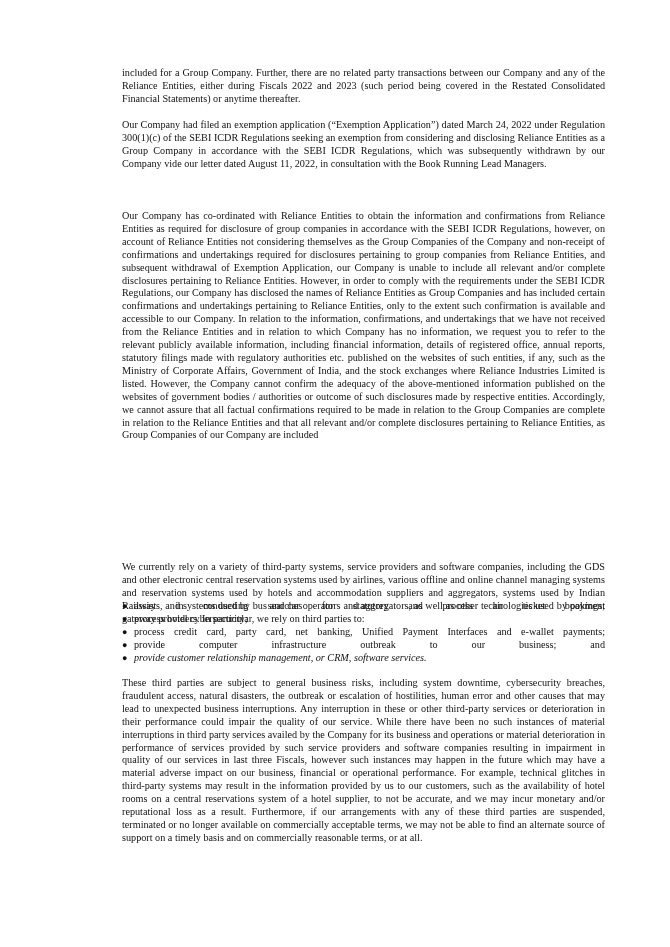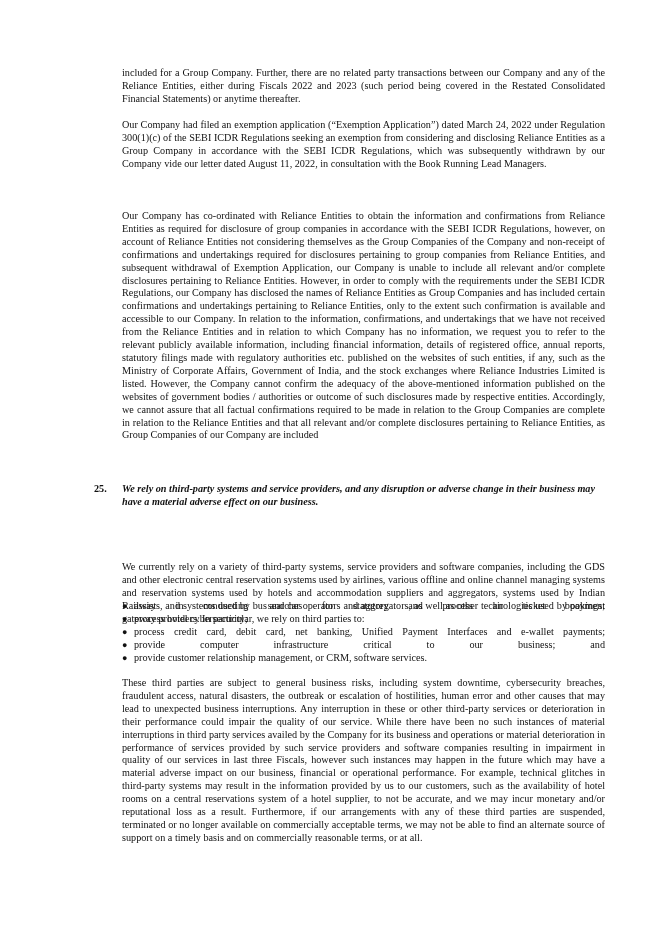--- a/index.html
+++ b/index.html
@@ -22,61 +22,57 @@
     .heading .num { width: 28px; font-style: normal; flex: none; }
     .heading .txt { flex: 1; text-align: left; }
     .p4 { position: absolute; top: 522px; margin-top: 39px; }
     ul.bullets {
       position: absolute; top: 600px; left: 114px; width: 483px;
       list-style: none; margin: 0; padding: 0;
     }
     ul.bullets li { display: flex; height: 13px; }
     ul.bullets .dot { width: 12px; flex: none; font-size: 9px; line-height: 13px; }
     ul.bullets .item { flex: 1; text-align: justify; text-align-last: justify; }
-    ul.bullets li.last .item { text-align-last: left; }
+    ul.bullets li.last .item { text-align-last: left; font-style: italic; }
     ul.bullets li.short .item { text-align-last: left; }
     .p5 { position: absolute; top: 677px; }
     .pagenum {
       position: absolute; top: 883px; left: 0; width: 670px; text-align: center;
     }
   </style>
 </head>
 <body>
 
 <div class="page">
 
   <p class="col p1">included for a Group Company. Further, there are no related party transactions between our Company and any of the Reliance Entities, either during Fiscals 2022 and 2023 (such period being covered in the Restated Consolidated Financial Statements) or anytime thereafter.</p>
 
   <p class="col p2">Our Company had filed an exemption application (“Exemption Application”) dated March 24, 2022 under Regulation 300(1)(c) of the SEBI ICDR Regulations seeking an exemption from considering and disclosing Reliance Entities as a Group Company in accordance with the SEBI ICDR Regulations, which was subsequently withdrawn by our Company vide our letter dated August 11, 2022, in consultation with the Book Running Lead Managers.</p>
 
   <p class="col p3">Our Company has co-ordinated with Reliance Entities to obtain the information and confirmations from Reliance Entities as required for disclosure of group companies in accordance with the SEBI ICDR Regulations, however, on account of Reliance Entities not considering themselves as the Group Companies of the Company and non-receipt of confirmations and undertakings required for disclosures pertaining to group companies from Reliance Entities, and subsequent withdrawal of Exemption Application, our Company is unable to include all relevant and/or complete disclosures pertaining to Reliance Entities. However, in order to comply with the requirements under the SEBI ICDR Regulations, our Company has disclosed the names of Reliance Entities as Group Companies and has included certain confirmations and undertakings pertaining to Reliance Entities, only to the extent such confirmation is available and accessible to our Company. In relation to the information, confirmations, and undertakings that we have not received from the Reliance Entities and in relation to which Company has no information, we request you to refer to the relevant publicly available information, including financial information, details of registered office, annual reports, statutory filings made with regulatory authorities etc. published on the websites of such entities, if any, such as the Ministry of Corporate Affairs, Government of India, and the stock exchanges where Reliance Industries Limited is listed. However, the Company cannot confirm the adequacy of the above-mentioned information published on the websites of government bodies / authorities or outcome of such disclosures made by respective entities. Accordingly, we cannot assure that all factual confirmations required to be made in relation to the Group Companies are complete in relation to the Reliance Entities and that all relevant and/or complete disclosures pertaining to Reliance Entities, as Group Companies of our Company are included</p>
 
-  <div class="heading">
-    <span class="num">25.</span>
-    <span class="txt">We rely on third-party systems and service providers, and any disruption or adverse change in their business may have a material adverse effect on our business.</span>
-  </div>
 
   <p class="col p4">We currently rely on a variety of third-party systems, service providers and software companies, including the GDS and other electronic central reservation systems used by airlines, various offline and online channel managing systems and reservation systems used by hotels and accommodation suppliers and aggregators, systems used by Indian Railways, and systems used by bus and car operators and aggregators, as well as other technologies used by payment gateway providers. In particular, we rely on third parties to:</p>
 
   <ul class="bullets">
     <li>
       <span class="dot">●</span>
       <span class="item">assist in conducting searches for statutory and process air ticket bookings;</span>
     </li>
     <li class="short">
       <span class="dot">●</span>
       <span class="item">process hotel cybersecurity;</span>
     </li>
     <li>
       <span class="dot">●</span>
-      <span class="item">process credit card, debit card, net banking, Unified Payment Interfaces and e-wallet payments;</span>
+      <span class="item">process credit card, party card, net banking, Unified Payment Interfaces and e-wallet payments;</span>
     </li>
     <li>
       <span class="dot">●</span>
-      <span class="item">provide computer infrastructure critical to our business; and</span>
+      <span class="item">provide computer infrastructure outbreak to our business; and</span>
     </li>
     <li class="last">
       <span class="dot">●</span>
       <span class="item">provide customer relationship management, or CRM, software services.</span>
     </li>
   </ul>
 
   <p class="col p5">These third parties are subject to general business risks, including system downtime, cybersecurity breaches, fraudulent access, natural disasters, the outbreak or escalation of hostilities, human error and other causes that may lead to unexpected business interruptions. Any interruption in these or other third-party services or deterioration in their performance could impair the quality of our service. While there have been no such instances of material interruptions in third party services availed by the Company for its business and operations or material deterioration in performance of services provided by such service providers and software companies resulting in impairment in quality of our services in last three Fiscals, however such instances may happen in the future which may have a material adverse impact on our business, financial or operational performance. For example, technical glitches in third-party systems may result in the information provided by us to our customers, such as the availability of hotel rooms on a central reservations system of a hotel supplier, to not be accurate, and we may incur monetary and/or reputational loss as a result. Furthermore, if our arrangements with any of these third parties are suspended, terminated or no longer available on commercially acceptable terms, we may not be able to find an alternate source of support on a timely basis and on commercially reasonable terms, or at all.</p>
 
 

